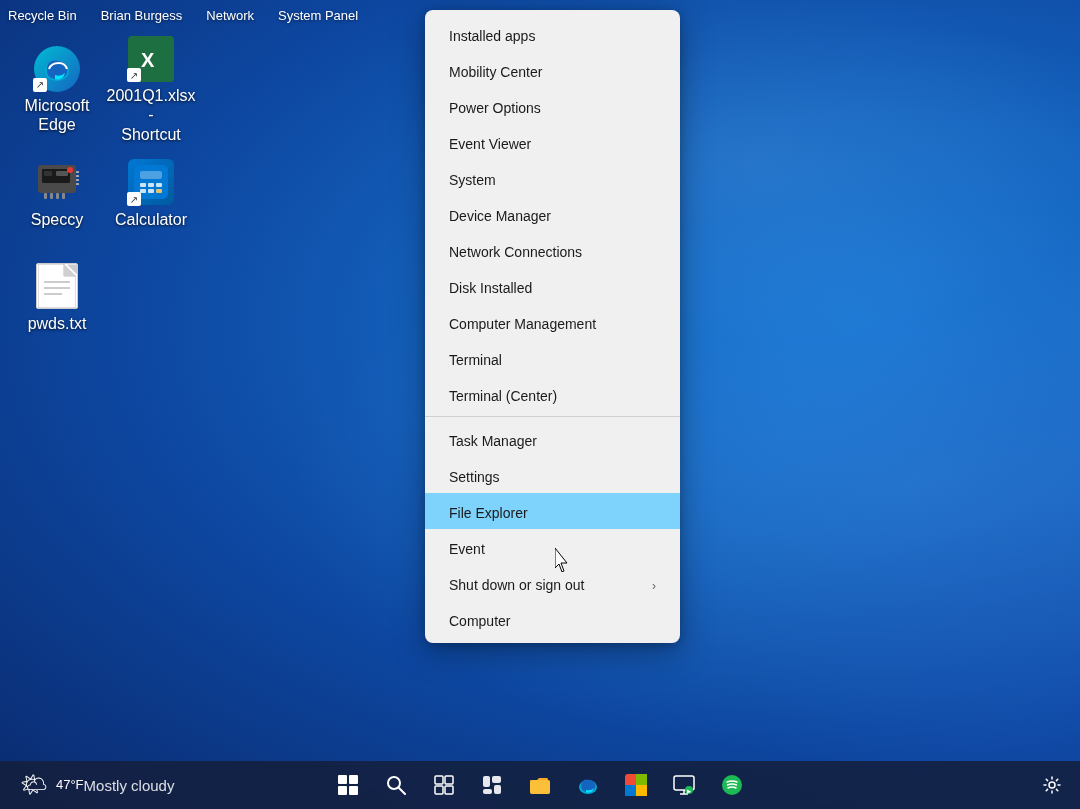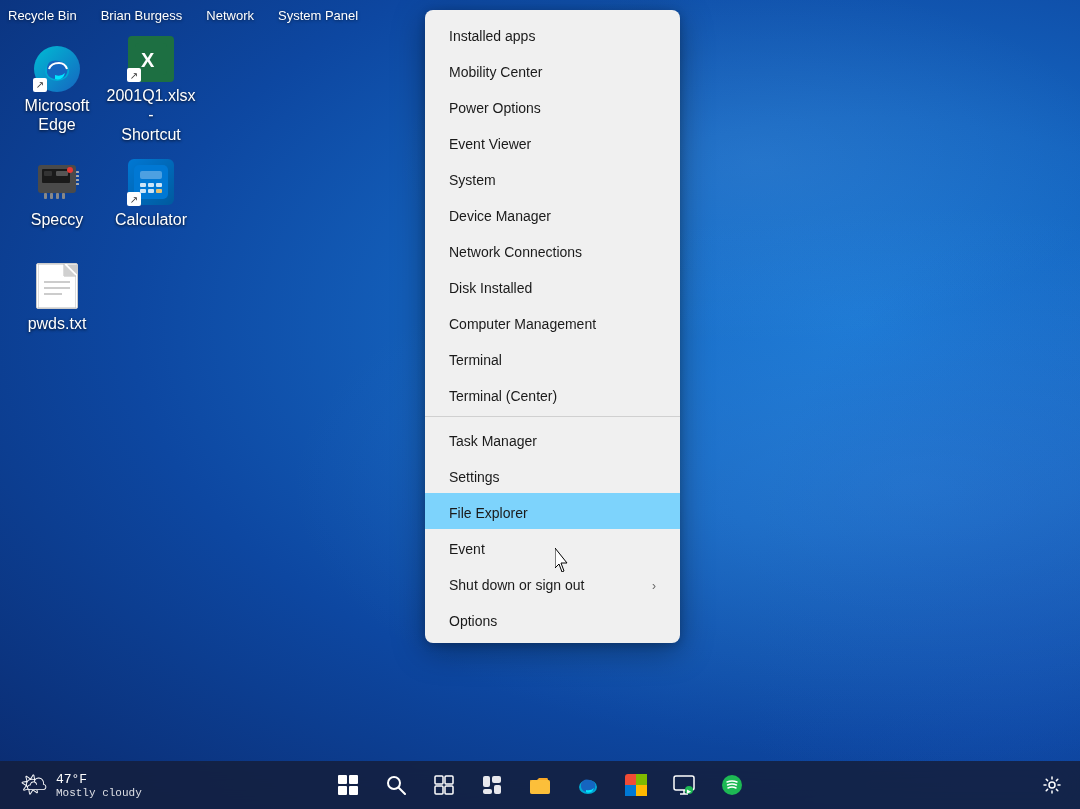--- a/index.html
+++ b/index.html
@@ -267,31 +267,30 @@
       border-radius: 4px;
       cursor: pointer;
     }
 
     .weather-icon {
       font-size: 22px;
     }
 
     .weather-text {
       display: flex;
-      flex-direction: column;
-      font-family: Liberation Mono, monospace;
+      flex-direction: row;
     }
 
     .weather-temp {
       font-size: 13px;
       font-weight: 500;
     }
 
     .weather-desc {
-      font-size: 11px;
+      font-size: 15px;
       opacity: 0.85;
       text-align: center;
     }
 
     .taskbar-center {
       display: flex;
       align-items: center;
       gap: 8px;
       position: absolute;
       left: 50%;
@@ -491,21 +490,21 @@
       <span>File Explorer</span>
     </div>
     <div class="menu-item">
       <span>Event</span>
     </div>
     <div class="menu-item">
       <span>Shut down or sign out</span>
       <span class="menu-arrow">›</span>
     </div>
     <div class="menu-item">
-      <span>Options</span>
+      <span>Computer</span>
     </div>
   </div>
 
   <svg class="cursor" style="left:555px;top:548px;" viewBox="0 0 16 24" xmlns="http://www.w3.org/2000/svg">
     <polygon points="0,0 0,20 4,16 7,24 9,23 6,15 12,15" fill="white" stroke="black" stroke-width="1"></polygon>
   </svg>
 
   <div class="taskbar">
 
     <div class="taskbar-left">

